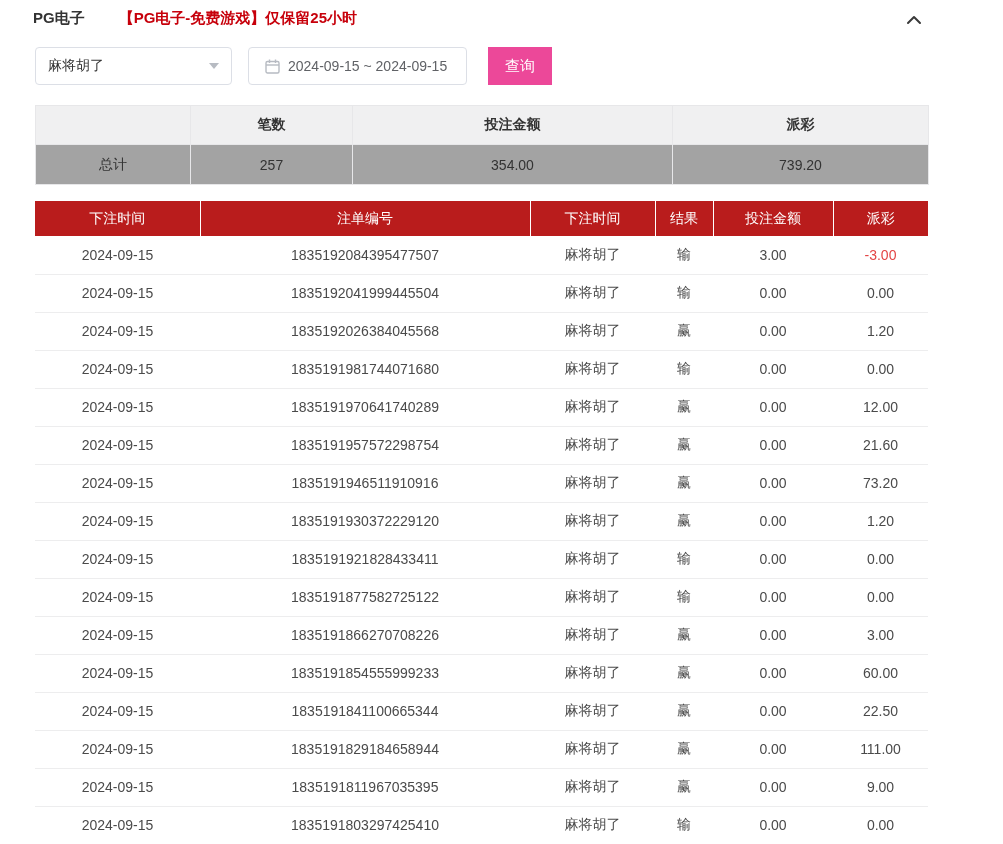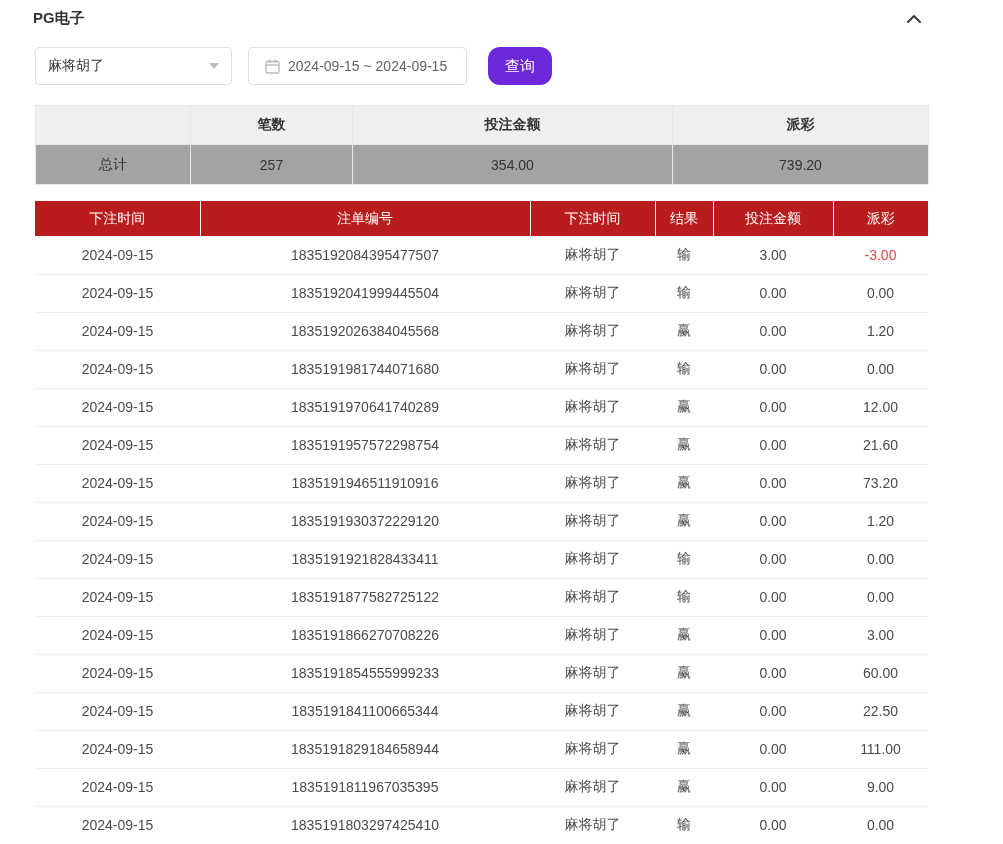--- a/index.html
+++ b/index.html
@@ -5,21 +5,21 @@
   * { box-sizing: border-box; margin: 0; padding: 0; }
   html, body { width: 1003px; height: 844px; overflow: hidden; }
   body {
     background: #ffffff;
     font-family: "Liberation Sans", "DejaVu Sans", sans-serif;
     color: #333333;
     font-size: 14px;
   }
   .panel-header {
     display: flex;
-    align-items: center;
+    align-items: flex-end;
     padding: 9px 80px 6px 33px;
     height: 34px;
   }
   .panel-title { font-weight: bold; font-size: 15px; color: #333; }
   .panel-notice { font-weight: bold; font-size: 15px; color: #c7000b; margin-left: 34px; }
   .collapse-btn { margin-left: auto; cursor: pointer; display: flex; align-items: center; }
 
   .filter-bar {
     display: flex;
     align-items: center;
@@ -64,22 +64,22 @@
   .quick-btn.active {
     border-color: #8fc7f3;
     color: #8fc7f3;
     background: #fdfefe;
     position: relative;
     z-index: 1;
   }
   .search-btn {
     margin-left: 21px;
     width: 64px; height: 38px;
-    background: #6d28d9;
-    border: none; border-radius: 12px;
+    background: #ec4899;
+    border: none; border-radius: 0;
     color: #ffffff;
     font-size: 15px;
     cursor: pointer;
     font-family: Liberation Sans, sans-serif;
   }
 
   table { border-collapse: collapse; table-layout: fixed; margin-left: 35px; }
 
   .summary-table { margin-top: 20px; width: 893px; }
   .summary-table th {
@@ -122,20 +122,21 @@
     overflow: hidden;
     white-space: nowrap;
   }
   .bet-table td.negative { color: #e34545; }
 </style>
 </head>
 <body>
 
 <div class="panel-header">
   <span class="panel-title">PG电子</span>
+  <span class="panel-notice">【PG电子-免费游戏】仅保留25小时</span>
   <span class="collapse-btn">
     <svg width="18" height="16" viewBox="0 0 18 16">
         <polyline points="3,11 9,5 15,11" fill="none" stroke="#3a3a3a" stroke-width="2" stroke-linecap="round" stroke-linejoin="round"></polyline>
       </svg>
   </span>
 </div>
 
 <div class="filter-bar">
   <div class="select-box">
     <span>麻将胡了</span>

